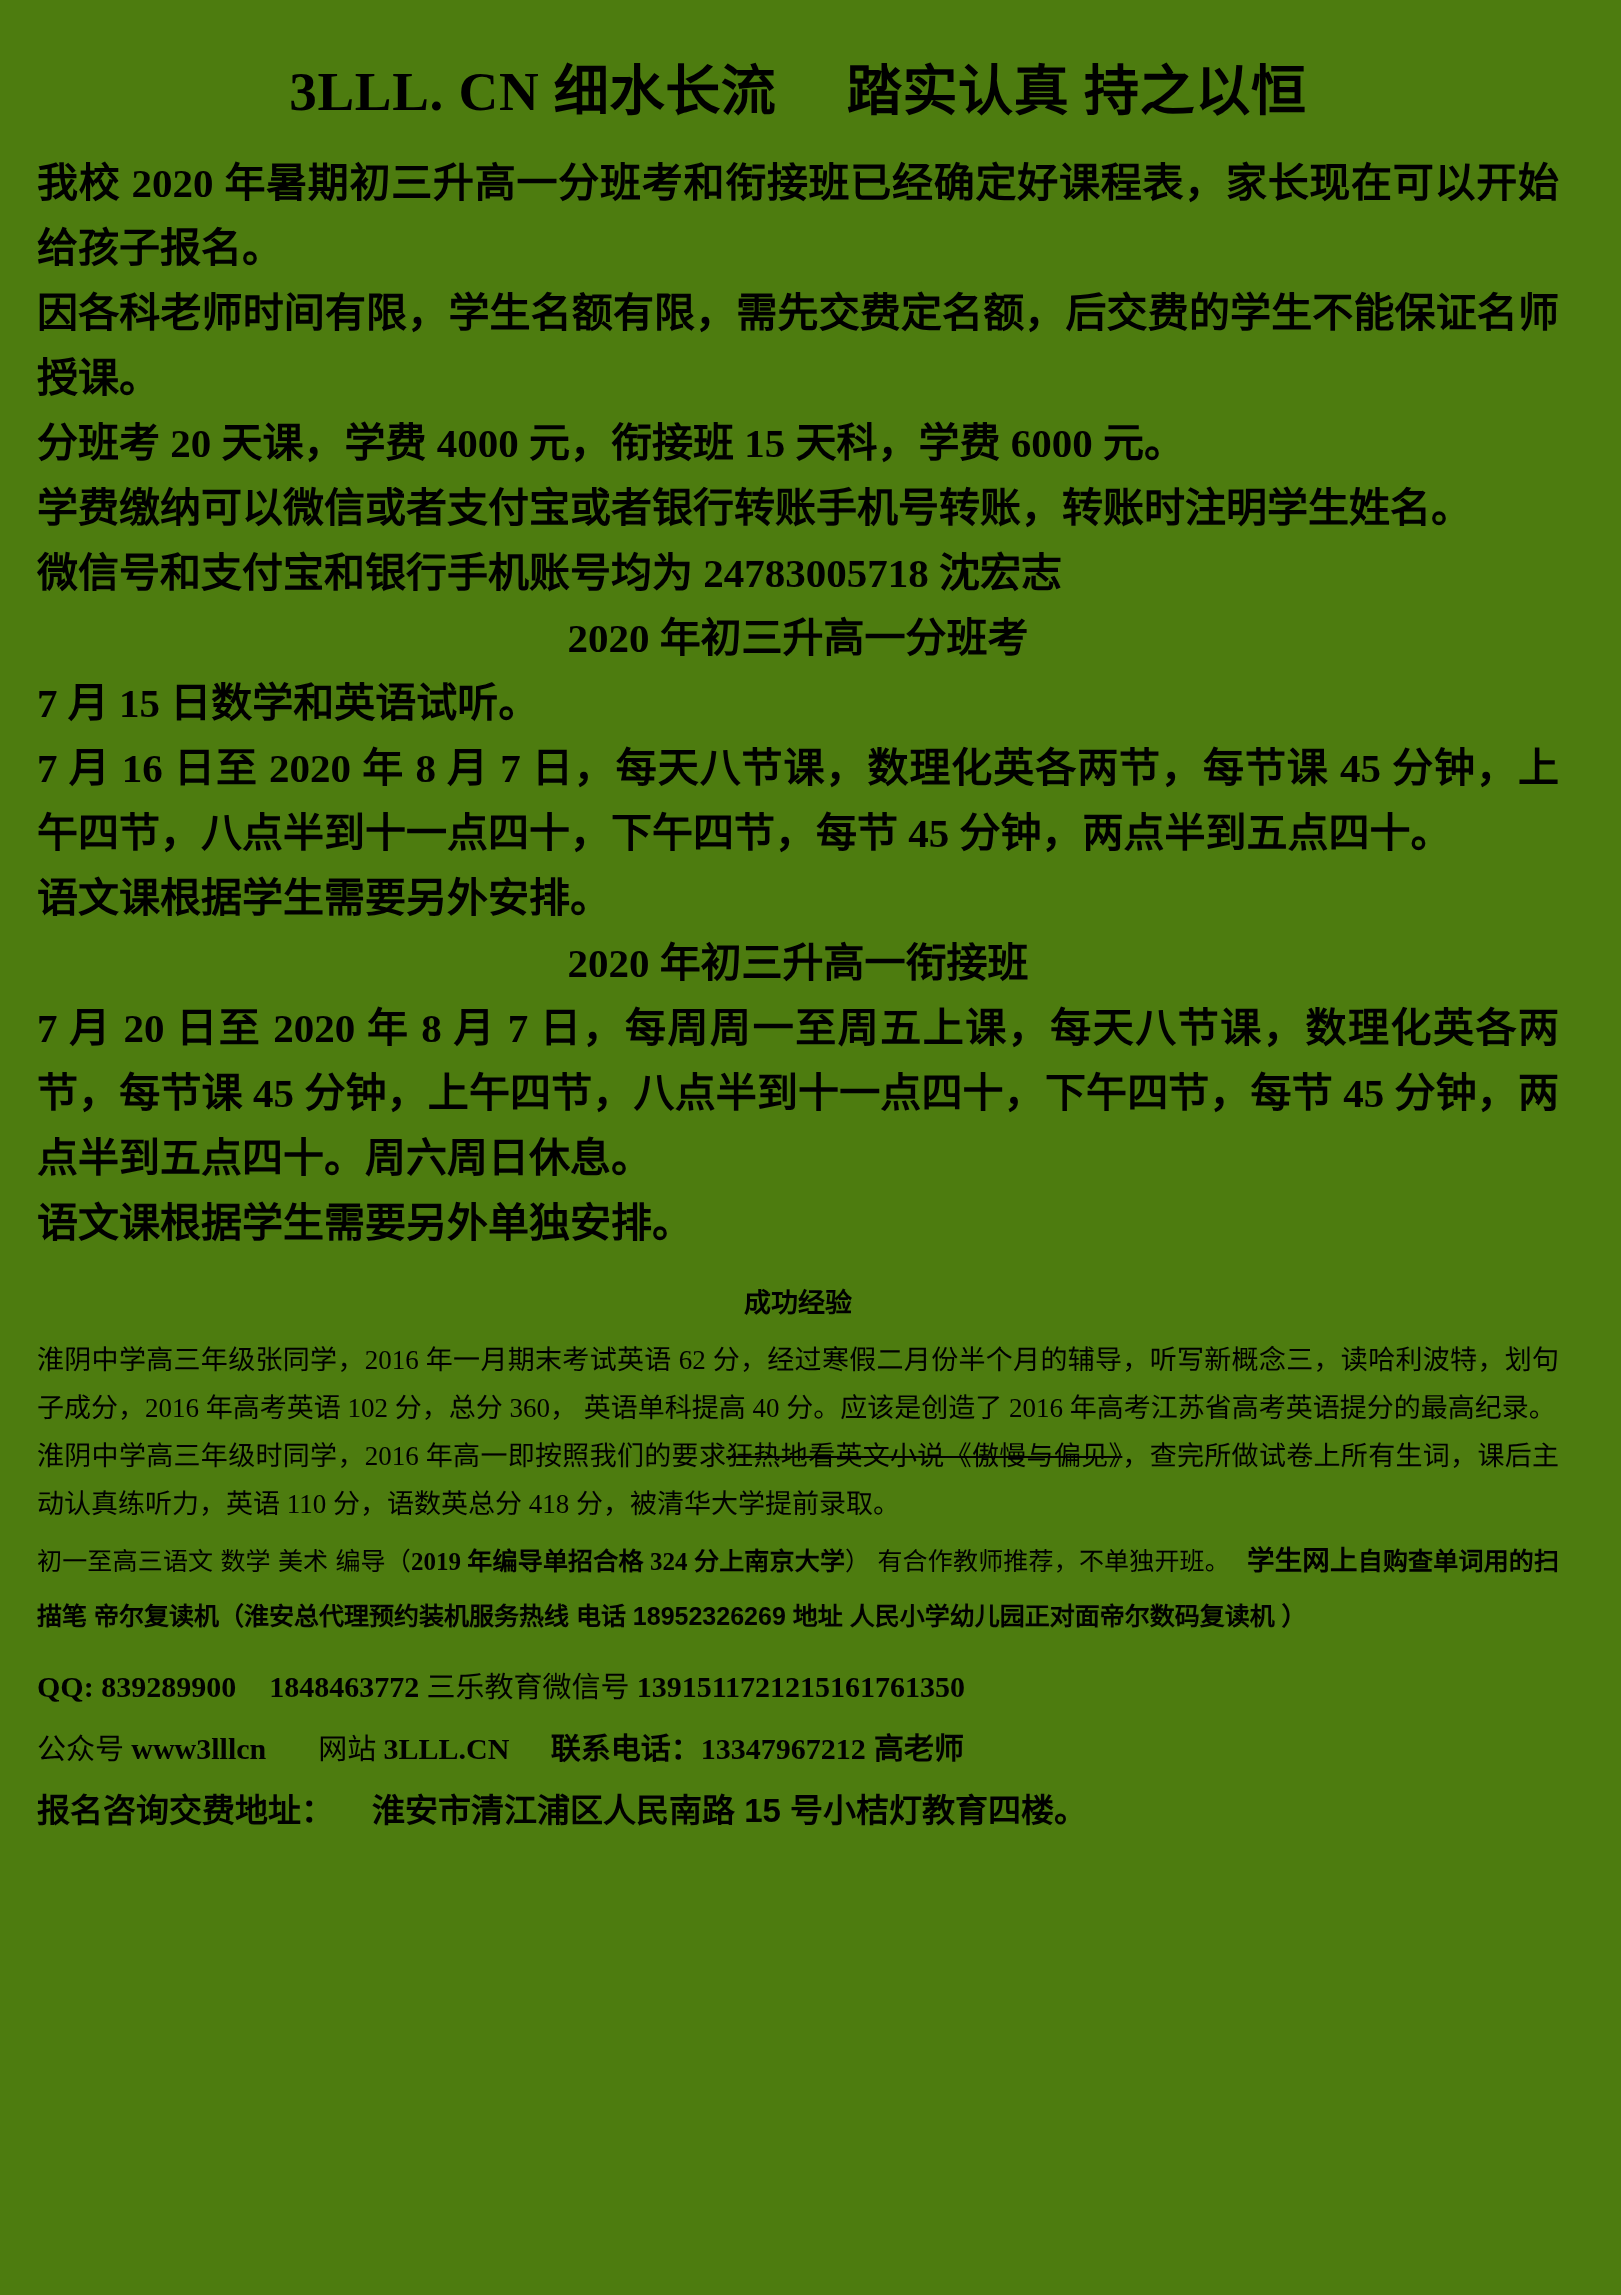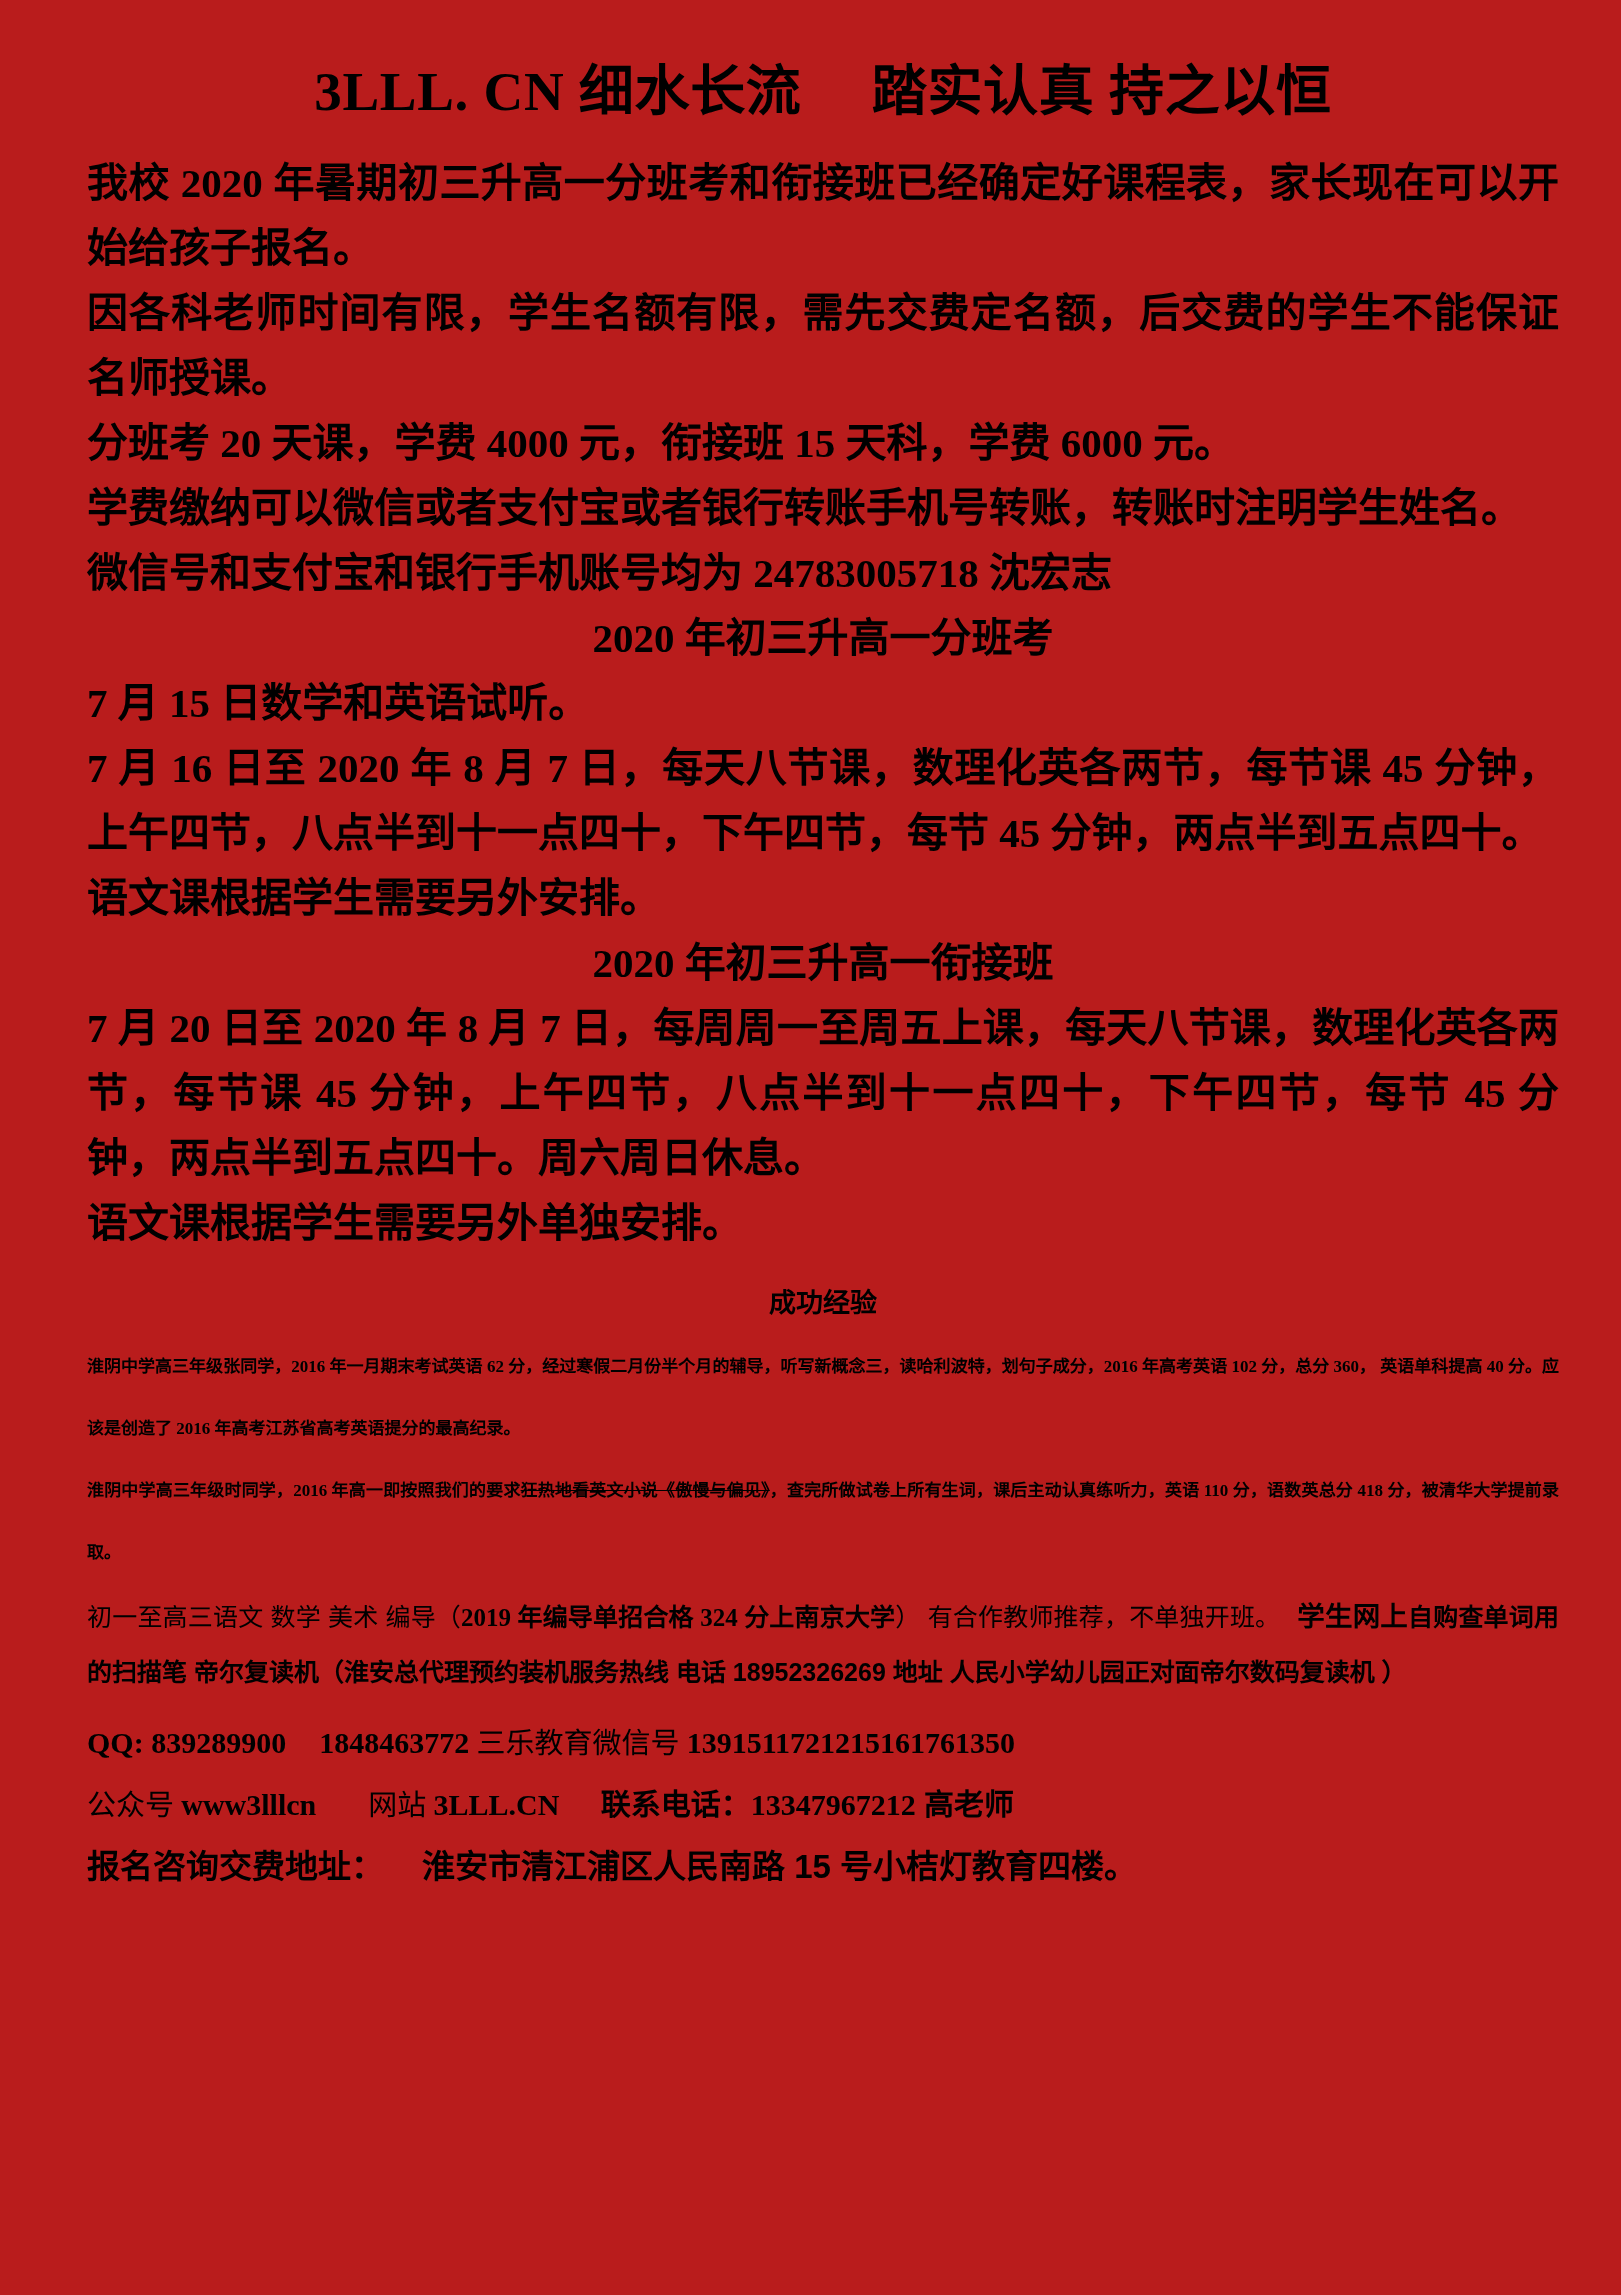--- a/index.html
+++ b/index.html
@@ -1,24 +1,24 @@
 <!DOCTYPE html>
 <html lang="zh-CN" style="font-size:11.6px"><head>
 <meta charset="utf-8">
 <style>
   html, body { margin: 0; padding: 0; background: #888; }
   .page {
     position: relative;
     width: 1621px;
     height: 2295px;
     margin: 0 auto;
-    background: #b91c1c;
+    background: #4d7c0f;
     color: #000000;
     box-sizing: border-box;
-    padding: 16px 62px 0 87px;
+    padding: 16px 62px 0 37px;
     overflow: hidden;
     font-family: "Liberation Serif", "DejaVu Serif", serif;
   }
   
   .doc-title {
     margin: 30px 0 25px 0;
     text-align: center;
     font-size: 55px;
     font-weight: bold;
     letter-spacing: 0.7px;
@@ -36,23 +36,23 @@
   .big p.center-head { text-align: center; }
   
   .success-head {
     margin: 25px 0 16px 0;
     text-align: center;
     font-size: 27px;
     font-weight: bold;
   }
   .success p {
     margin: 0;
-    font-size: 17px;
-    font-weight: bold;
-    line-height: 62px;
+    font-size: 27px;
+    font-weight: normal;
+    line-height: 48px;
     text-align: justify;
     text-justify: inter-character;
   }
   .strike { text-decoration: line-through; }
   
   .courses {
     margin: 5.8px 0 0 0;
     font-size: 25px;
     line-height: 54px;
     text-align: justify;

